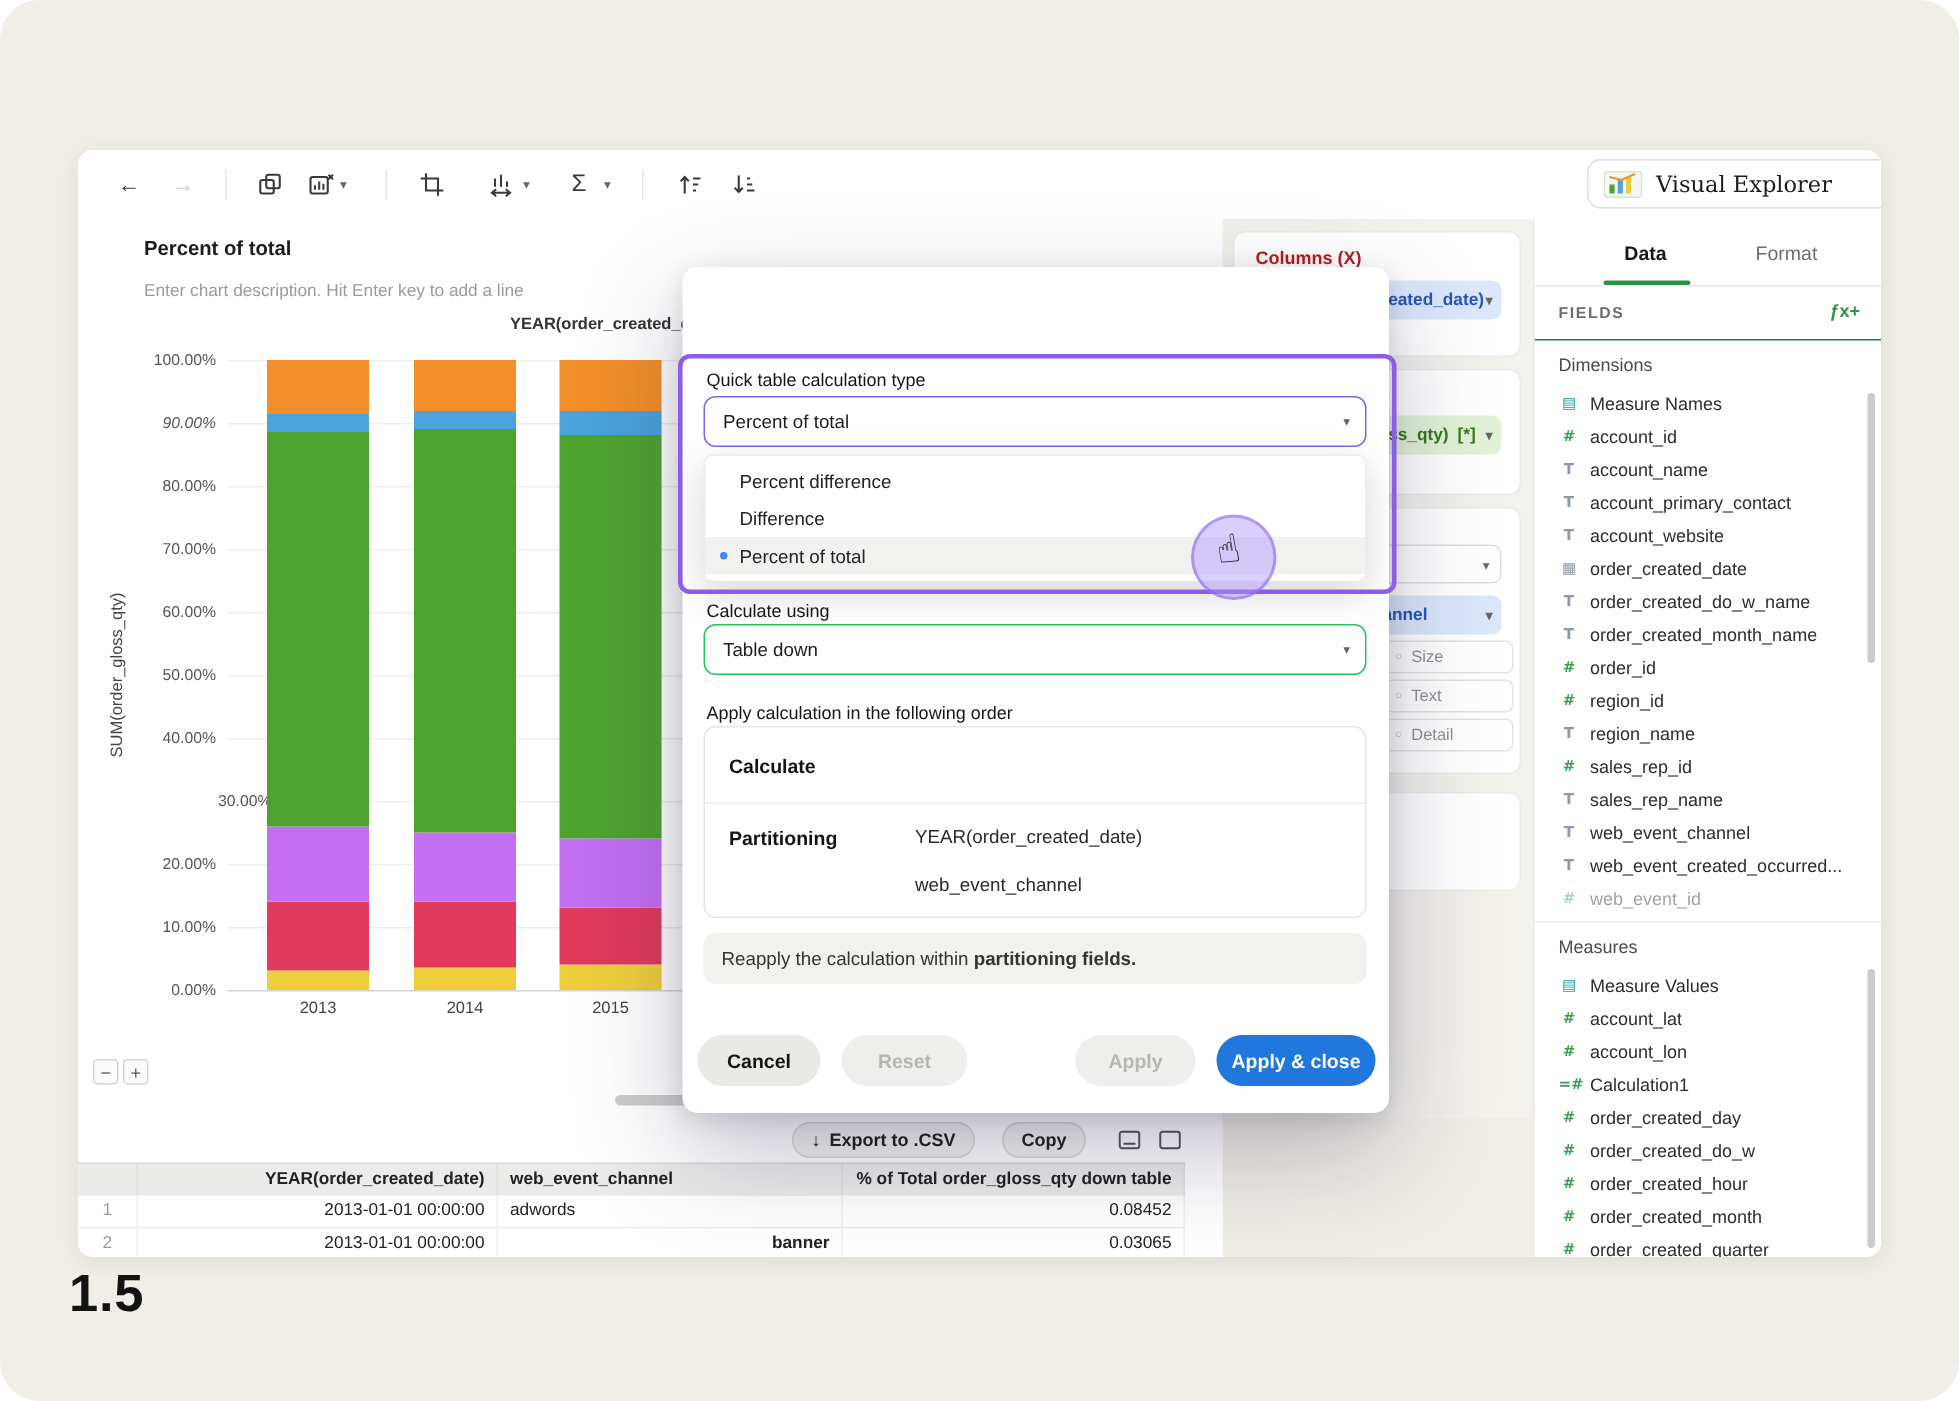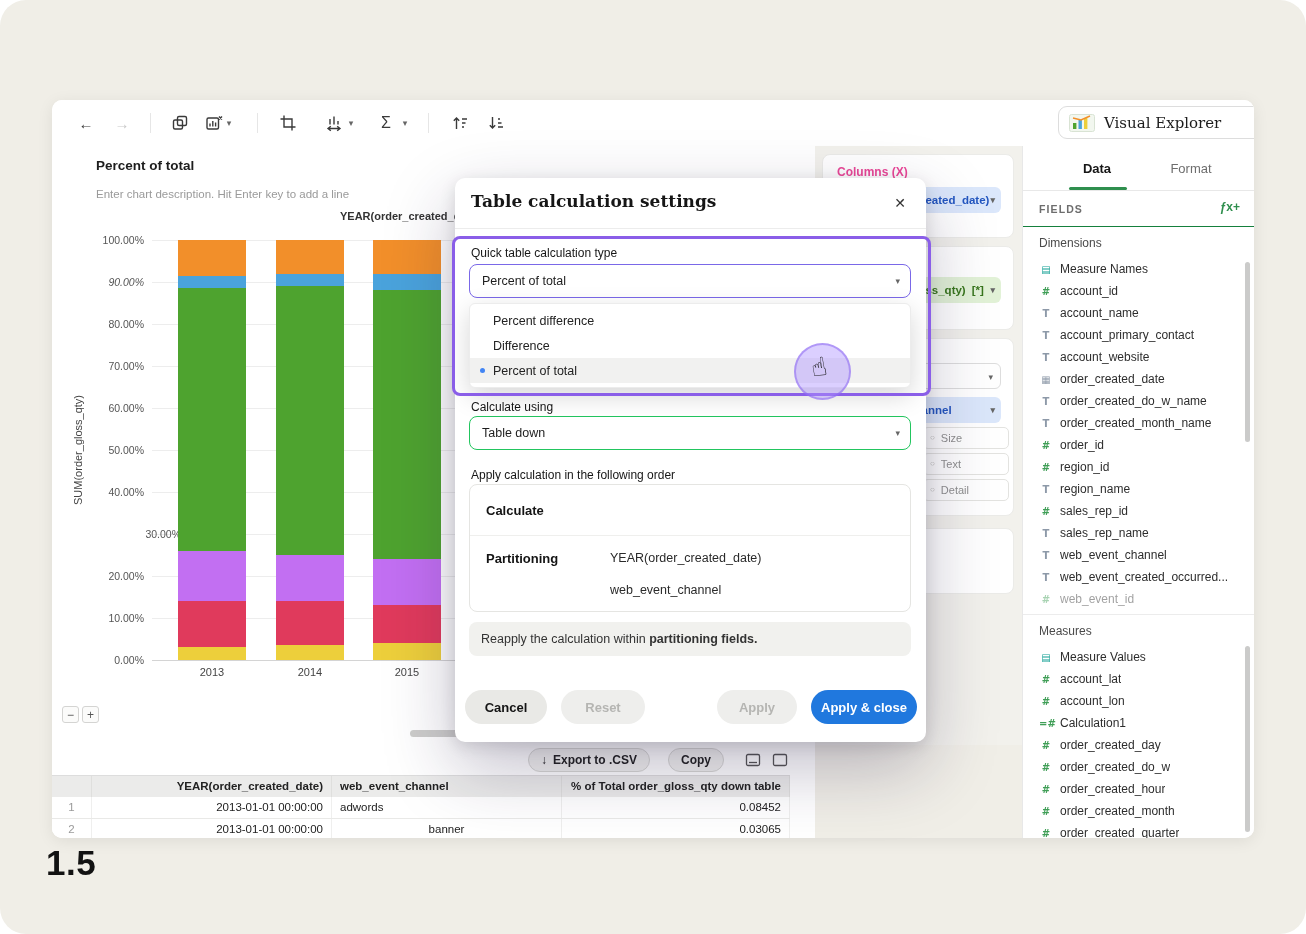--- a/index.html
+++ b/index.html
@@ -36,21 +36,21 @@
   .seg{position:absolute;}
   .zoombtn{position:absolute;top:560px;width:17px;height:17px;border:1px solid #d4d4d2;border-radius:3px;background:#fbfbfa;
            color:#555;font-size:12px;display:flex;align-items:center;justify-content:center;box-sizing:border-box;}
   .hscroll{position:absolute;left:358px;top:584px;width:110px;height:7px;border-radius:4px;background:#cdcdcb;}
 
   
   .shelfbg{position:absolute;left:763px;top:46px;width:207px;height:599px;background:#f2f1ec;}
   .sbeige{position:absolute;left:763px;top:645px;width:207px;height:93px;background:#f0eee7;}
   .shelf-card{position:absolute;left:7px;width:192px;background:#fff;border-radius:8px;border:1px solid #ebebe8;box-sizing:border-box;}
   .card1{top:8px;height:84px;} .card2{top:100px;height:84px;} .card3{top:192px;height:178px;} .card4{top:382px;height:66px;}
-  .shelf-h{position:absolute;left:14px;top:10px;font-size:12px;font-weight:700;color:#ec4899;}
+  .shelf-h{position:absolute;left:14px;top:10px;font-size:12px;font-weight:700;color:#b91c1c;}
   .pill{position:absolute;left:12px;right:12px;height:26px;border-radius:6px;display:flex;align-items:center;
         padding:0 20px 0 8px;font-size:11.5px;font-weight:700;white-space:nowrap;overflow:hidden;box-sizing:border-box;}
   .pill .caret{position:absolute;right:6px;top:9px;}
   .pill-blue{background:#dbe7fb;color:#2356c0;}
   .pill-green{background:#e2f2d7;color:#38761d;}
   .badge{margin-left:6px;font-weight:700;}
   .mark-select{position:absolute;left:12px;right:12px;top:24px;height:26px;border:1px solid #ddd;border-radius:6px;background:#fff;box-sizing:border-box;}
   .mark-select .caret{position:absolute;right:7px;top:9px;}
   .target{position:absolute;left:100px;width:86px;height:22px;border:1px solid #e3e3e0;border-radius:5px;background:#fff;
           display:flex;align-items:center;gap:6px;padding:0 6px;font-size:11px;color:#8f8f8f;box-sizing:border-box;}
@@ -455,35 +455,29 @@
       <div id="tbody">
           <div class="tr">
             <div class="td rownum" style="width: 40px; text-align: center;">1</div>
             <div class="td" style="width: 240px; text-align: right;">2013-01-01 00:00:00</div>
             <div class="td" style="width: 230px; text-align: left;">adwords</div>
             <div class="td" style="width: 228px; text-align: right;">0.08452</div>
           </div>
           <div class="tr">
             <div class="td rownum" style="width: 40px; text-align: center;">2</div>
             <div class="td" style="width: 240px; text-align: right;">2013-01-01 00:00:00</div>
-            <div class="td" style="width: 230px; text-align: center;">banner</div>
+            <div class="td" style="width: 230px; text-align: right; font-weight: bold;">banner</div>
             <div class="td" style="width: 228px; text-align: right;">0.03065</div>
           </div>
         </div>
     </div>
 
   </div>
 
   <div id="modal">
-    <div class="mhead">
-      <div class="mtitle">Table calculation settings</div>
-      <div class="mclose">
-          <span>✕</span>
-        </div>
-    </div>
 
     <div class="hlbox"></div>
 
     <div class="mlabel" style="top:68px">Quick table calculation type</div>
     <div class="mselect sel-focus">
       <span>Percent of total</span>
       <span class="caret">▾</span>
     </div>
     <div id="qc-menu">
         <div class="mopt">

